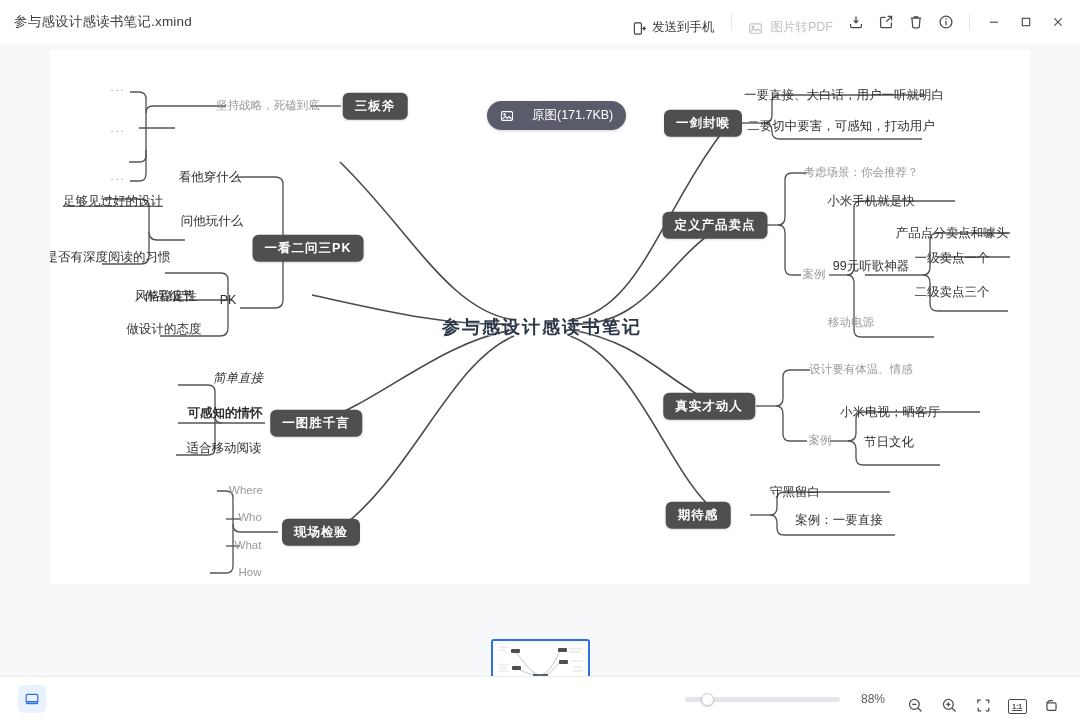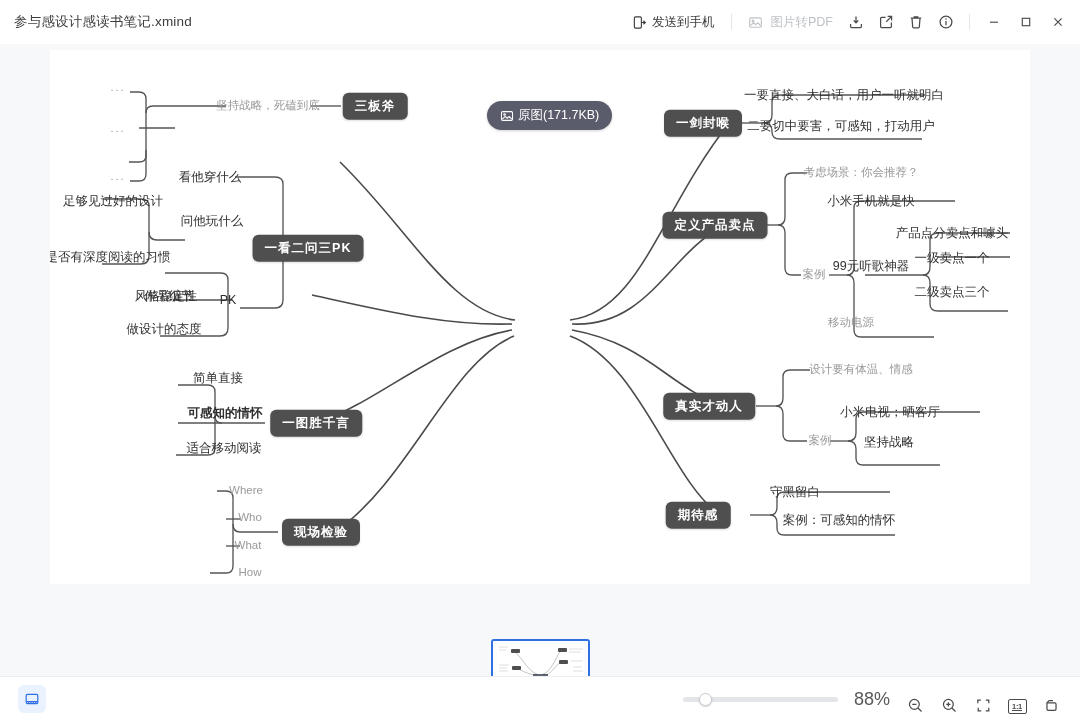--- a/index.html
+++ b/index.html
@@ -17,21 +17,21 @@
     position:absolute;left:0;top:0;width:1080px;height:44px;
     background:#fff;display:flex;align-items:center;
     border-bottom:1px solid transparent;
   }
   .doc-title{
     margin-left:14px;font-size:13.5px;color:#3c3c3c;white-space:nowrap;
     letter-spacing:.2px;
   }
   .tb-right{margin-left:auto;display:flex;align-items:center;height:44px;padding-right:6px;}
   .tb-btn{
-    display:flex;align-items:center;gap:5px;height:28px;padding:0 8px;
+    display:flex;align-items:flex-end;gap:5px;height:28px;padding:0 8px;
     border-radius:4px;font-size:12.5px;color:#3c3c3c;cursor:pointer;
     white-space:nowrap;
   }
   .tb-btn.disabled{color:#bfc2c7;cursor:default;gap:8px;}
   .tb-sep{width:1px;height:16px;background:#e4e6ea;margin:0 8px;}
   .icon-btn{
     width:30px;height:30px;display:flex;align-items:center;justify-content:center;
     border-radius:4px;cursor:pointer;color:#4a4a4a;
   }
   .win-btn{
@@ -46,21 +46,21 @@
     background:#f7f8fa;
   }
   .canvas{
     position:absolute;left:50px;top:6px;width:980px;height:534px;
     background:#fff;overflow:hidden;
   }
   .map-svg{position:absolute;left:0;top:0;}
 
   .badge{
     position:absolute;left:487px;top:57px;
-    display:flex;align-items:center;gap:4px;
+    display:flex;align-items:center;gap:18px;
     height:29px;padding:0 13px;border-radius:15px;
     background:#5b5c6b;color:#fff;font-size:12.5px;
     box-shadow:0 1px 3px rgba(0,0,0,.18);
   }
 
   
   .node{
     position:absolute;transform:translate(-50%,-50%);
     white-space:nowrap;line-height:1;
   }
@@ -103,21 +103,21 @@
   .bb-right{margin-left:auto;display:flex;align-items:center;padding-right:14px;gap:4px;}
   .slider{
     position:relative;width:155px;height:14px;display:flex;align-items:center;
     margin-right:12px;cursor:pointer;
   }
   .slider .track{width:100%;height:5px;border-radius:3px;background:#e3e5e9;}
   .slider .knob{
     position:absolute;left:16px;width:11px;height:11px;border-radius:50%;
     background:#fff;border:1px solid #c9ccd2;box-shadow:0 1px 2px rgba(0,0,0,.18);
   }
-  .zoom-val{font-size:18px;color:#5a5a5a;min-width:34px;text-align:center;margin-right:6px;}
+  .zoom-val{font-size:12px;color:#5a5a5a;min-width:34px;text-align:center;margin-right:6px;}
   .bb-icon{
     width:30px;height:30px;display:flex;align-items:flex-end;justify-content:center;
     border-radius:4px;color:#4a4a4a;cursor:pointer;text-decoration:underline;
   }
   .ratio-box{
     width:17px;height:13px;border:1.4px solid #4a4a4a;border-radius:2px;
     font-size:7.5px;display:flex;align-items:center;justify-content:center;
     font-weight:bold;letter-spacing:-.3px;
   }
 </style>
@@ -289,39 +289,40 @@
           <path d="M780 391 L 798 391"></path>
           <path d="M798 391 q 8 0 8 -8 L 806 369 q 0 -7 7 -7 L 930 362"></path>
           <path d="M798 391 q 8 0 8 8 L 806 408 q 0 7 7 7 L 890 415"></path>
 
           <path d="M700 465 L 720 465"></path>
           <path d="M720 465 q 7 0 7 -8 L 727 449 q 0 -7 7 -7 L 840 442"></path>
           <path d="M720 465 q 7 0 7 8 L 727 478 q 0 7 7 7 L 845 485"></path>
         </g>
       </svg>
 
+      <div class="node center-title" style="left:492px;top:277px;">参与感设计感读书笔记</div>
 
       <div class="node pill" style="left:325px;top:56px;">三板斧</div>
       <div class="node t-light" style="left:218px;top:56px;">坚持战略，死磕到底</div>
       <div class="node t-dots" style="left:68px;top:37px;">...</div>
       <div class="node t-dots" style="left:68px;top:78px;">...</div>
       <div class="node t-dots" style="left:68px;top:126px;">...</div>
 
       <div class="node pill" style="left:258px;top:198px;">一看二问三PK</div>
       <div class="node t-dark" style="left:160px;top:127px;">看他穿什么</div>
       <div class="node t-dark" style="left:162px;top:171px;">问他玩什么</div>
-      <div class="node t-dark" style="left:63px;top:151px;">足够见过好的设计</div>
+      <div class="node t-dark" style="left:63px;top:151px;text-decoration:underline;">足够见过好的设计</div>
       <div class="node t-dark" style="left:58px;top:207px;">是否有深度阅读的习惯</div>
       <div class="node t-dark" style="left:178px;top:250px;">PK</div>
       <div class="node t-dark" style="left:119px;top:216px;margin-top:30px;">作品细节</div>
       <div class="node t-dark" style="left:116px;top:246px;">风格稳定性</div>
       <div class="node t-dark" style="left:114px;top:279px;">做设计的态度</div>
 
       <div class="node pill" style="left:266px;top:373px;">一图胜千言</div>
-      <div class="node t-dark" style="left:168px;top:328px;">简单直接</div>
+      <div class="node t-dark" style="left:188px;top:328px;font-style:italic;">简单直接</div>
       <div class="node t-dark" style="left:175px;top:363px;font-weight:bold;">可感知的情怀</div>
       <div class="node t-dark" style="left:174px;top:398px;">适合移动阅读</div>
 
       <div class="node pill" style="left:271px;top:482px;">现场检验</div>
       <div class="node t-light" style="left:196px;top:441px;">Where</div>
       <div class="node t-light" style="left:200px;top:468px;">Who</div>
       <div class="node t-light" style="left:198px;top:496px;">What</div>
       <div class="node t-light" style="left:200px;top:523px;">How</div>
 
       <div class="node pill" style="left:653px;top:73px;">一剑封喉</div>
@@ -335,25 +336,25 @@
       <div class="node t-dark" style="left:821px;top:216px;">99元听歌神器</div>
       <div class="node t-light" style="left:801px;top:273px;">移动电源</div>
       <div class="node t-dark" style="left:902px;top:183px;">产品点分卖点和噱头</div>
       <div class="node t-dark" style="left:902px;top:208px;">一级卖点一个</div>
       <div class="node t-dark" style="left:902px;top:242px;">二级卖点三个</div>
 
       <div class="node pill" style="left:659px;top:356px;">真实才动人</div>
       <div class="node t-light" style="left:811px;top:320px;">设计要有体温、情感</div>
       <div class="node t-light" style="left:770px;top:391px;">案例</div>
       <div class="node t-dark" style="left:840px;top:362px;">小米电视；晒客厅</div>
-      <div class="node t-dark" style="left:839px;top:392px;">坚持战略</div>
+      <div class="node t-dark" style="left:839px;top:392px;">节日文化</div>
 
       <div class="node pill" style="left:648px;top:465px;">期待感</div>
       <div class="node t-dark" style="left:745px;top:442px;">守黑留白</div>
-      <div class="node t-dark" style="left:789px;top:470px;">案例：可感知的情怀</div>
+      <div class="node t-dark" style="left:789px;top:470px;">案例：一要直接</div>
 
     </div>
 
     <div class="badge">
       <span>
         <svg width="14" height="14" viewBox="0 0 16 16" fill="none" stroke="#fff" stroke-width="1.2">
           <rect x="1.7" y="3" width="12.6" height="10" rx="1.4"></rect>
           <circle cx="5.2" cy="6.3" r=".95"></circle>
           <path d="M2.5 11.5 6 8.4l2.3 2.1 2.2-2 2.9 3"></path>
         </svg>

